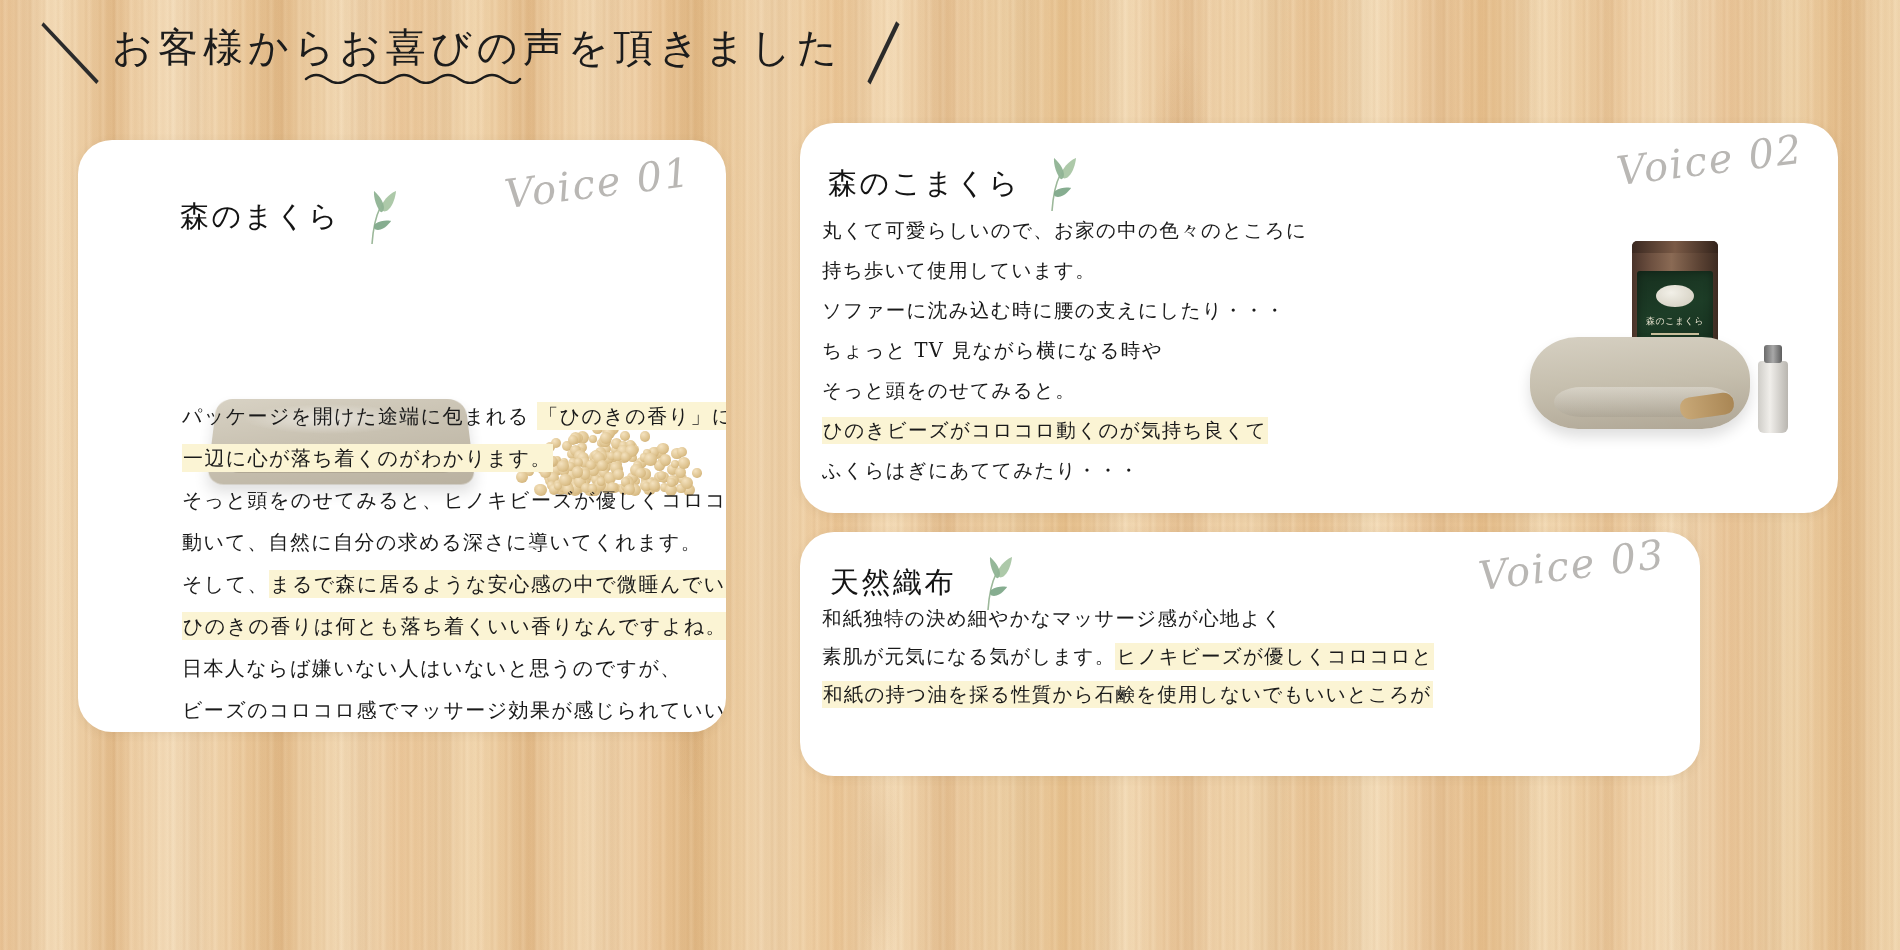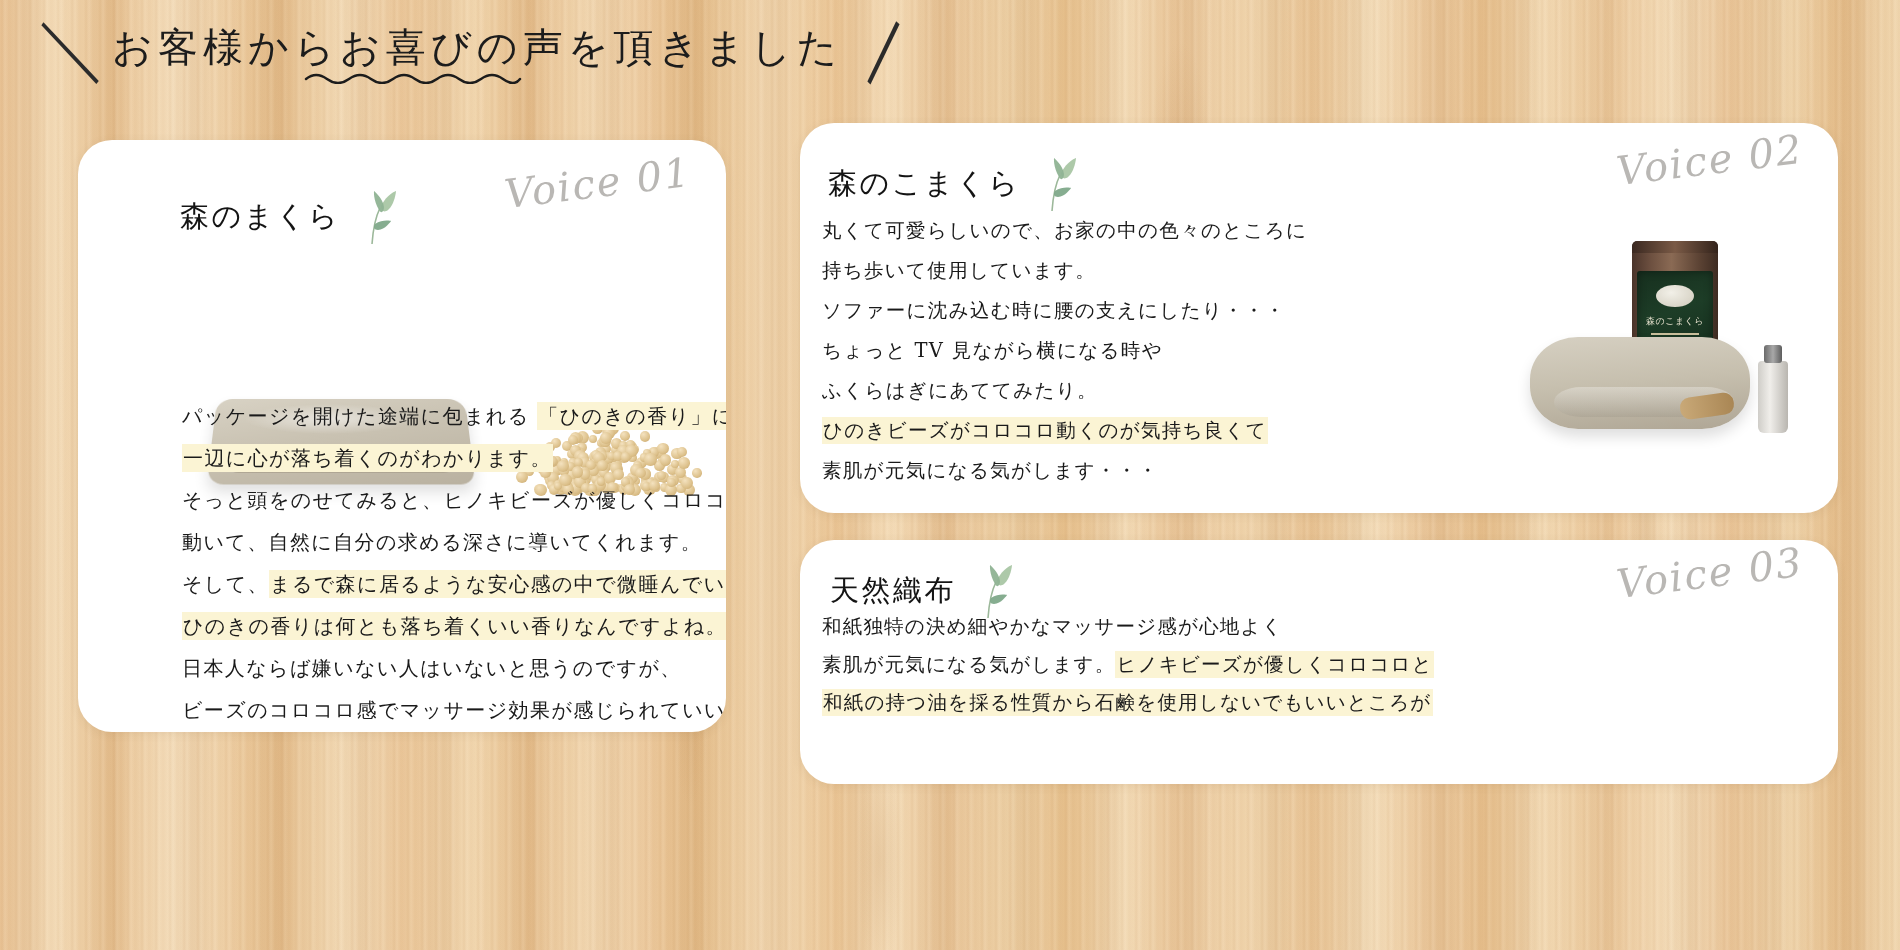--- a/index.html
+++ b/index.html
@@ -75,21 +75,21 @@
   
   .card {
     position:absolute; z-index:4;
     background:#ffffff;
     border-radius:34px;
     box-shadow:0 2px 10px rgba(120,85,45,0.10);
     overflow:hidden;
   }
   #card-1 { left:78px;  top:140px; width:648px; height:592px; }
   #card-2 { left:800px; top:95px;  width:1038px; height:390px;margin-top:28px; }
-  #card-3 { left:800px; top:532px; width:1038px; height:244px;margin-top:8px; }
+  #card-3 { left:800px; top:532px; width:900px; height:244px; }
 
   .card-head {
     position:absolute; display:flex; align-items:center; gap:10px;
   }
   #card-1 .card-head { left:102px; top:48px; }
   #card-2 .card-head { left:28px;  top:32px; }
   #card-3 .card-head { left:30px;  top:22px; }
 
   .card-title {
     font-family:"DejaVu Sans", sans-serif;
@@ -497,23 +497,23 @@
     <div id="c2-spray">
       <div class="top"></div>
     </div>
   </div>
 
   <div class="body-lines">
       <div class="line"><span>丸くて可愛らしいので、お家の中の色々のところに</span></div>
       <div class="line"><span>持ち歩いて使用しています。</span></div>
       <div class="line"><span>ソファーに沈み込む時に腰の支えにしたり・・・</span></div>
       <div class="line"><span>ちょっと TV 見ながら横になる時や</span></div>
-      <div class="line"><span>ふくらはぎにあててみたり。</span></div>
+      <div class="line"><span>そっと頭をのせてみると。</span></div>
       <div class="line"><span class="hl">ひのきビーズがコロコロ動くのが気持ち良くて</span></div>
-      <div class="line"><span>素肌が元気になる気がします・・・</span></div>
+      <div class="line"><span>ふくらはぎにあててみたり・・・</span></div>
     </div>
 </div>
 
 <div class="card" id="card-3">
   <div class="card-head">
     <span class="card-title">天然織布</span>
     <svg class="leaf-icon" viewBox="0 0 48 58">
       <path d="M22,56 C23,42 25,30 30,20" stroke="#9cb89a" stroke-width="1.6" fill="none"></path>
       <path d="M31,18 C37,6 46,3 46,3 C46,3 45,16 38,22 C34,25 31,23 31,18 Z" fill="#a9c6a4" opacity="0.95"></path>
       <path d="M29,22 C23,12 24,3 24,3 C24,3 33,10 34,19 C34,24 31,26 29,22 Z" fill="#8fb394" opacity="0.95"></path>

